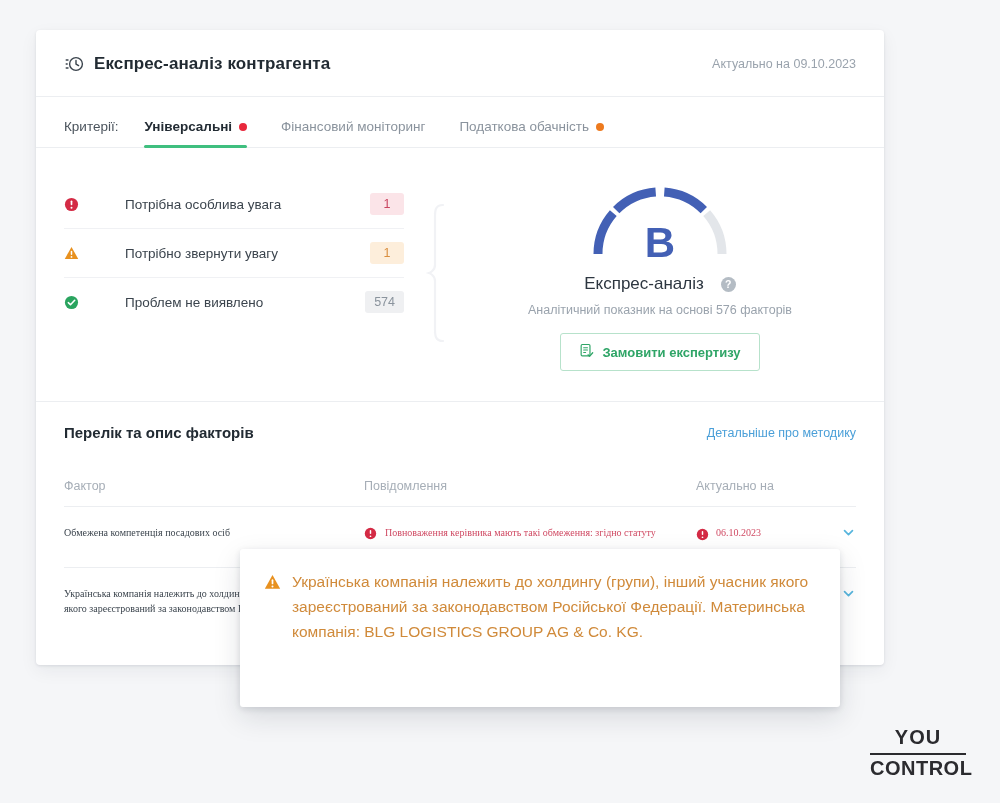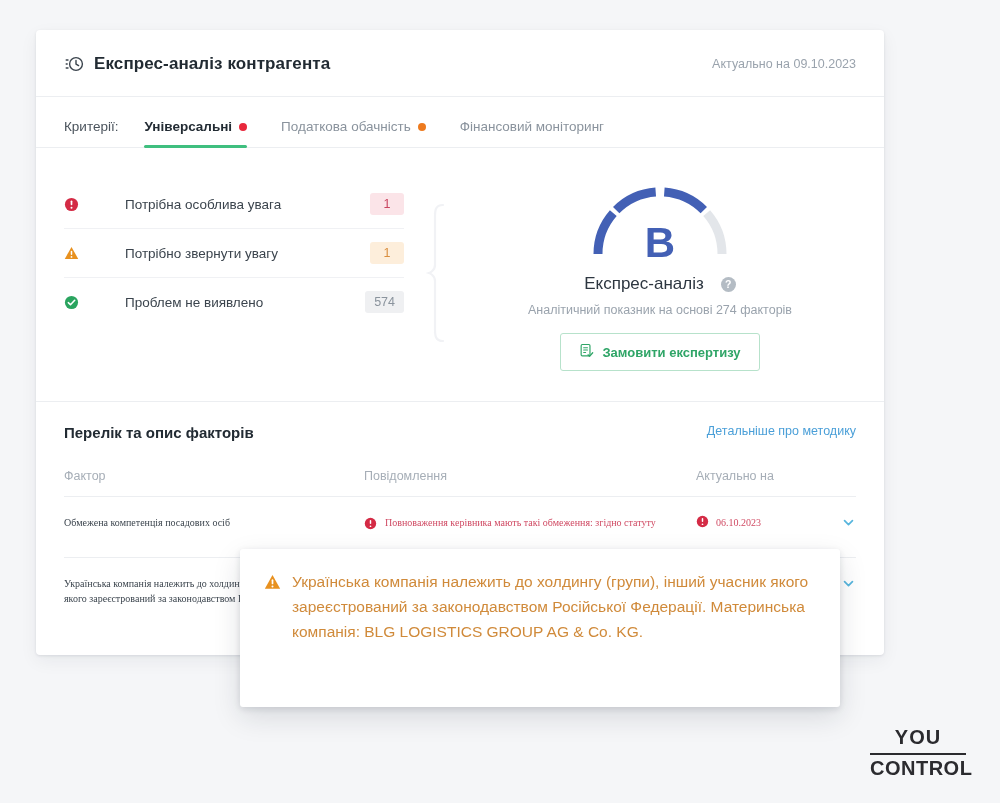--- a/index.html
+++ b/index.html
@@ -105,21 +105,21 @@
   .order-btn {
     margin-top: 16px;
     display: inline-flex; align-items: center; gap: 8px;
     border: 1px solid #b7e2cb; background: #fff;
     color: #2fa567; font-size: 13px; font-weight: bold;
     padding: 9px 18px; border-radius: 3px; cursor: pointer;
   }
 
   
   .factors { padding: 22px 28px 26px 28px; }
-  .factors-head { display: flex; margin-bottom: 28px; }
+  .factors-head { display: flex; align-items: center; margin-bottom: 38px; }
   .factors-title { font-size: 15px; font-weight: bold; color: #222b33; }
   .factors-link { margin-left: auto; font-size: 12.5px; color: #4a9fd8; cursor: pointer; }
 
   table.ftab { width: 100%; border-collapse: collapse; table-layout: fixed; }
   table.ftab th {
     text-align: left; font-size: 12.5px; font-weight: normal; color: #a6aeb7;
     padding: 0 0 13px 0; border-bottom: 1px solid #eceef1;
   }
   table.ftab td {
     vertical-align: top; padding: 18px 0 22px 0;
@@ -128,21 +128,21 @@
     font-family: Liberation Serif, serif;
   }
   table.ftab tr:last-child td { border-bottom: none; }
   .col-f { width: 300px; padding-right: 20px; }
   .col-m { width: auto; padding-right: 24px; }
   .col-d { width: 120px; text-align: left; white-space: nowrap; }
   .col-c { width: 40px; text-align: right; }
   .msg { display: flex; gap: 8px; }
   .msg .mtxt { line-height: 1.55; }
   .msg.red .mtxt  { color: #d04a63; }
-  .date-cell { display: flex; align-items: flex-start; gap: 7px; }
+  .date-cell { display: flex; align-items: flex-end; gap: 7px; }
   .chev { cursor: pointer; display: inline-flex; }
 
   
   .tooltip {
     position: absolute;
     left: 240px; top: 549px;
     width: 600px; height: 158px;
     background: #ffffff;
     border-radius: 3px;
     box-shadow: 0 2px 6px rgba(20,30,50,.12), 0 10px 28px rgba(20,30,50,.13);
@@ -192,26 +192,26 @@
 
     <div class="tabs-row">
       <span class="tabs-label">Критерії:</span>
 
       <div class="tab active">
         <span>Універсальні</span>
         <span class="dot" style="background:#e8283c"></span>
       </div>
 
       <div class="tab">
+        <span>Фінансовий моніторинг</span>
+      </div>
+
+      <div class="tab">
         <span>Податкова обачність</span>
         <span class="dot" style="background:#ed7a1e"></span>
-      </div>
-
-      <div class="tab">
-        <span>Фінансовий моніторинг</span>
       </div>
     </div>
 
     <div class="summary">
 
       <div class="sum-left">
 
         <div class="sum-row">
           <span class="sum-ico">
             <svg width="15" height="15" viewBox="0 0 16 16">
@@ -268,21 +268,21 @@
             <path d="M 121.7 35.1 A 62 62 0 0 1 137 76" fill="none" stroke="#e3e6ea" stroke-width="9" stroke-linecap="butt"></path>
           </svg>
           <div class="gauge-letter">B</div>
         </div>
 
         <div class="gauge-title">
           <span>Експрес-аналіз</span>
           <span class="help-ico">?</span>
         </div>
 
-        <div class="gauge-sub">Аналітичний показник на основі 274 факторів</div>
+        <div class="gauge-sub">Аналітичний показник на основі 576 факторів</div>
 
         <div class="order-btn">
           <span>
             <svg width="15" height="15" viewBox="0 0 16 16">
               <rect x="2.3" y="1.6" width="9.4" height="12.2" rx="1.2" fill="none" stroke="#2fa567" stroke-width="1.25"></rect>
               <rect x="4.4" y="4.4" width="5.2" height="1.1" rx=".55" fill="#2fa567"></rect>
               <rect x="4.4" y="7" width="5.2" height="1.1" rx=".55" fill="#2fa567"></rect>
               <rect x="4.4" y="9.6" width="3.2" height="1.1" rx=".55" fill="#2fa567"></rect>
               <path d="M9.6 12.6 L11.3 14.2 L14.6 10.4" fill="none" stroke="#2fa567" stroke-width="1.35" stroke-linecap="round" stroke-linejoin="round"></path>
             </svg>

